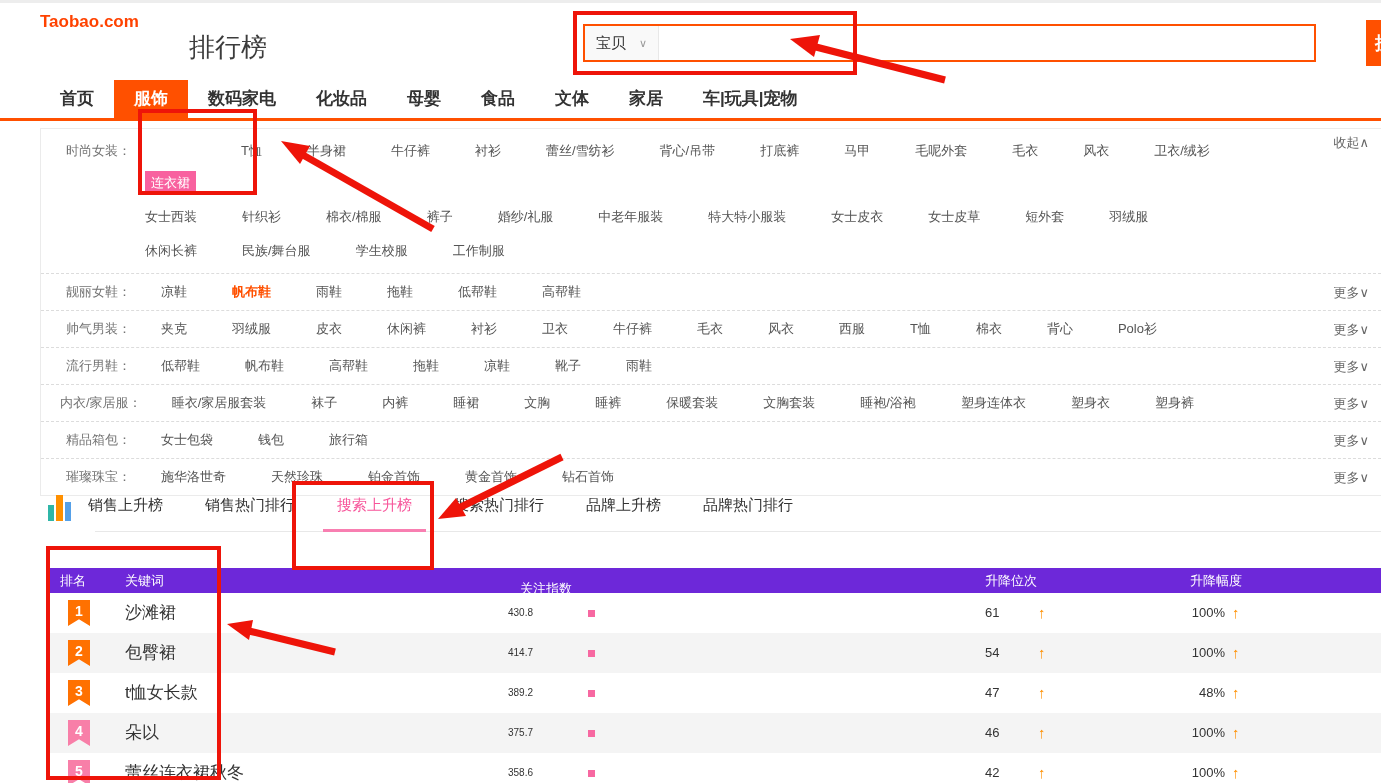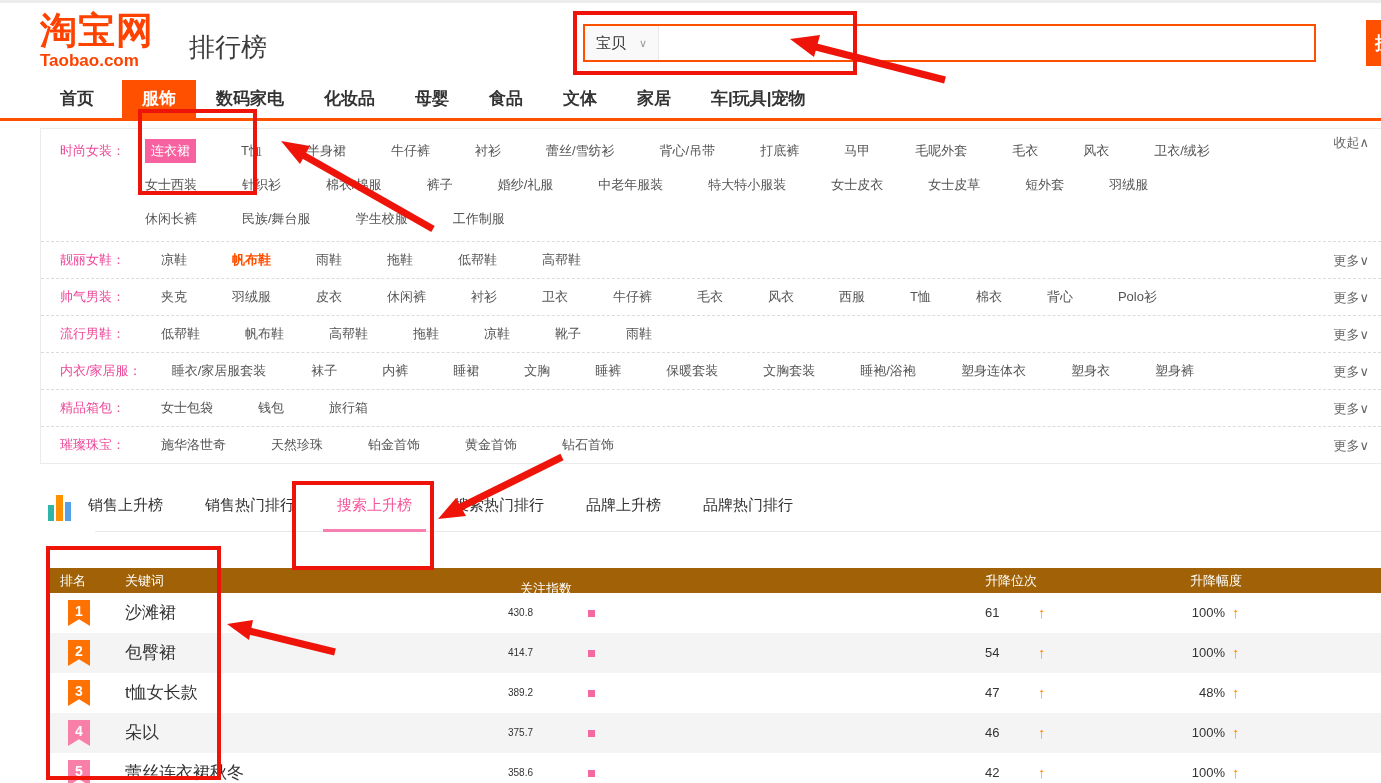--- a/index.html
+++ b/index.html
@@ -24,36 +24,36 @@
   .search-cat .dd { color:#999; font-size:11px; }
   .search-input { flex:1; border:none; outline:none; font-size:15px; padding-left:12px; color:#333; }
   .search-input::placeholder { color:#9b9b9b; opacity:1; }
   .search-btn { position:absolute; left:1366px; top:20px; width:59px; height:46px;
                 background:#FF5000; color:#fff; font-size:18px; font-weight:bold;
                 border:none; cursor:pointer; }
 
   
   .nav { position:absolute; left:40px; top:80px; height:38px; display:flex; align-items:stretch; }
   .nav-item { font-size:17px; color:#333; padding:0 20px; line-height:38px; cursor:pointer; white-space:nowrap;font-weight:bold; }
-  .nav-item.active { background:#FF5000; color:#fff; font-weight:bold;margin-left:8px; }
+  .nav-item.active { background:#FF5000; color:#fff; font-weight:bold; }
   .nav-underline { position:absolute; left:0; top:118px; width:1381px; height:3px; background:#FF5000; }
 
   
   .cat-panel { position:absolute; left:40px; top:128px; width:1341px;
                border:1px solid #ebebeb; border-right:none; }
   .cat-row { position:relative; display:flex; padding:6px 0; }
   .cat-row + .cat-row { border-top:1px dashed #dcdcdc;gap:16px; }
   .cat-row:first-child { padding:10px 0; }
-  .cat-label { flex:0 0 90px; padding-left:19px; font-size:13px; color:#ec4899; line-height:24px; white-space:nowrap; }
+  .cat-label { flex:0 0 90px; padding-left:19px; font-size:13px; color:#737373; line-height:24px; white-space:nowrap;text-align:right; }
   .cat-lines { flex:1; margin-left:14px; overflow:hidden; }
   .cat-line { display:flex; white-space:nowrap; }
   .cat-line + .cat-line { margin-top:10px; }
   .cat-item { font-size:13px; color:#555; line-height:24px; margin-right:45px;
               text-decoration:none; cursor:pointer; }
-  .cat-item.hl-pink { background:#F8619F; color:#fff; padding:0 6px; }
+  .cat-item.hl-pink { background:#F8619F; color:#fff; padding:0 6px;margin-top:32px; }
   .cat-item.hl-orange { color:#FF5000; font-weight:bold; }
   .cat-more { position:absolute; right:12px; top:7px; font-size:13px; color:#666;
               line-height:24px; cursor:pointer; text-decoration:none; }
   .cat-row:first-child .cat-more { top:2px; }
 
   
   .rank-tabs { position:absolute; left:40px; top:490px; width:1341px; height:42px;text-align:right; }
   .tab-icon { position:absolute; left:8px; top:4px; display:flex; align-items:flex-end; gap:2px; height:27px; }
   .tab-icon i { display:block; }
   .tab-icon .b1 { width:6px; height:16px; background:#2FB6A8; }
@@ -62,21 +62,21 @@
   .tab-baseline { position:absolute; left:55px; right:0; top:41px; height:1px; background:#e8e8e8; }
   .tab-list { position:absolute; left:48px; top:6px; display:flex; }
   .tab { position:relative; font-size:15px; color:#333; margin-right:42px;
          padding-bottom:17px; cursor:pointer; white-space:nowrap; }
   .tab.active { color:#F7569B; }
   .tab.active::after { content:""; position:absolute; left:-14px; right:-14px; bottom:0;
                        height:3px; background:#F87FB1; }
 
   
   .rank-table { position:absolute; left:50px; top:568px; width:1331px; }
-  .thead { position:relative; height:25px; background:#a16207; color:#fff; font-size:13px; line-height:25px; }
+  .thead { position:relative; height:25px; background:#6d28d9; color:#fff; font-size:13px; line-height:25px; }
   .thead span { position:absolute; top:0; }
   .th-rank { left:10px; }  .th-kw { left:75px; }  .th-idx { left:470px;margin-top:8px; }
   .th-delta { left:935px; } .th-pct { left:1140px; }
   .trow { position:relative; height:40px; background:#fff; }
   .trow:nth-child(even) { background:#f4f4f4; }
   .badge { position:absolute; left:18px; top:7px; width:22px; height:26px; color:#fff;
            font-size:14px; font-weight:bold; text-align:center; line-height:22px;
            clip-path:polygon(0 0,100% 0,100% 100%,50% 74%,0 100%); }
   .badge.orange { background:#FF7101; }
   .badge.pink { background:#F87FA8; }
@@ -92,21 +92,20 @@
   
   .annot { position:absolute; left:0; top:0; width:1381px; height:783px;
            pointer-events:none; z-index:50; }
 </style>
 </head>
 <body>
 
 <div class="topstrip"></div>
 
 <div class="logo">
-  <div class="logo-cn">淘宝网</div>
   <div class="logo-en">Taobao.com</div>
 </div>
 <div class="page-title">排行榜</div>
 
 <div class="searchbar">
   <div class="search-cat">
     <span>宝贝</span>
     <span class="dd">∨</span>
   </div>
 </div>

